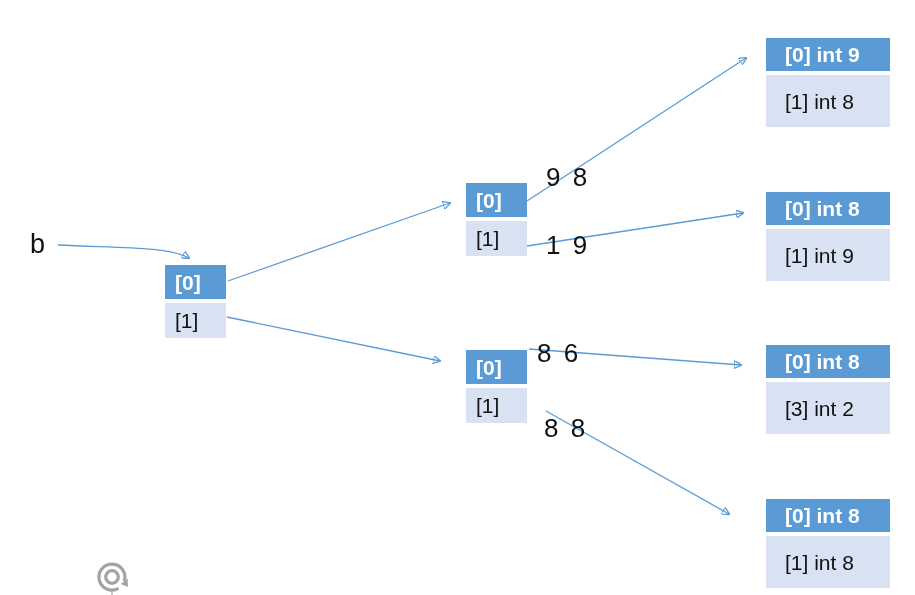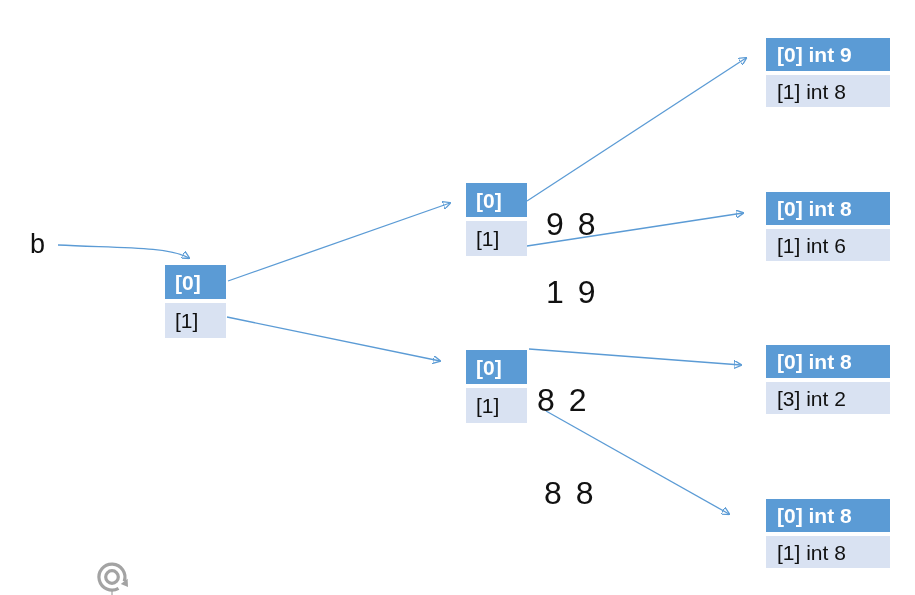--- a/index.html
+++ b/index.html
@@ -31,28 +31,28 @@
   }
   .cell.head{
     background:var(--header-blue);color:var(--header-text);
     font-weight:bold;height:34px;
   }
   .cell.body{
     background:var(--row-light);color:var(--text-black);
     height:35px;margin-top:4px;
   }
   .node.small .cell{width:61px;}
-  .node.leaf .cell{width:124px;padding-left:11px;}
+  .node.leaf .cell{width:124px;padding-left:19px;}
   .node.leaf .cell.head{height:33px;}
-  .node.leaf .cell.body{height:32px;margin-top:4px;text-align:right;}
+  .node.leaf .cell.body{height:52px;margin-top:4px;text-align:right;}
 
   .edge-label{
     position:absolute;
-    font-size:32px;color:var(--text-black);line-height:1.1;
-    word-spacing:5px;white-space:pre;margin-top:44px;
+    font-size:26px;color:var(--text-black);line-height:1.1;
+    word-spacing:5px;white-space:pre;
   }
 
   .watermark{position:absolute;left:92px;top:556px;width:44px;height:40px;}
   .watermark .stroke{stroke:var(--watermark-gray);stroke-width:3.2;fill:none;}
   .watermark .fill{fill:var(--watermark-gray);}
 </style>
 </head>
 <body>
 
 <div class="canvas">
@@ -89,37 +89,37 @@
     <div class="cell body">[1]</div>
   </div>
 
   <div class="node leaf" style="left:766px;top:38px">
     <div class="cell head">[0] int 9</div>
     <div class="cell body">[1] int 8</div>
   </div>
 
   <div class="node leaf" style="left:766px;top:192px">
     <div class="cell head">[0] int 8</div>
-    <div class="cell body">[1] int 6</div>
+    <div class="cell body">[1] int 9</div>
   </div>
 
   <div class="node leaf" style="left:766px;top:345px">
     <div class="cell head">[0] int 8</div>
     <div class="cell body">[3] int 2</div>
   </div>
 
   <div class="node leaf" style="left:766px;top:499px">
     <div class="cell head">[0] int 8</div>
     <div class="cell body">[1] int 8</div>
   </div>
 
   <div class="edge-label" style="left:546px;top:163px">9 8</div>
   <div class="edge-label" style="left:546px;top:231px">1 9</div>
-  <div class="edge-label" style="left:537px;top:339px">8 2</div>
-  <div class="edge-label" style="left:544px;top:432px">8 8</div>
+  <div class="edge-label" style="left:537px;top:339px">8 6</div>
+  <div class="edge-label" style="left:544px;top:414px">8 8</div>
 
   <svg class="watermark" viewBox="0 0 44 40">
     <path class="stroke" d="M 26.5 32.3 A 13 13 0 1 1 32.2 25.4"></path>
     <circle class="stroke" cx="20" cy="21" r="6.3"></circle>
     <path class="fill" d="M 36 31 L 35.6 22.8 L 28.8 27.9 Z"></path>
     <rect class="fill" x="19.4" y="33.5" width="1.2" height="6.5"></rect>
   </svg>
 
 </div>
 

